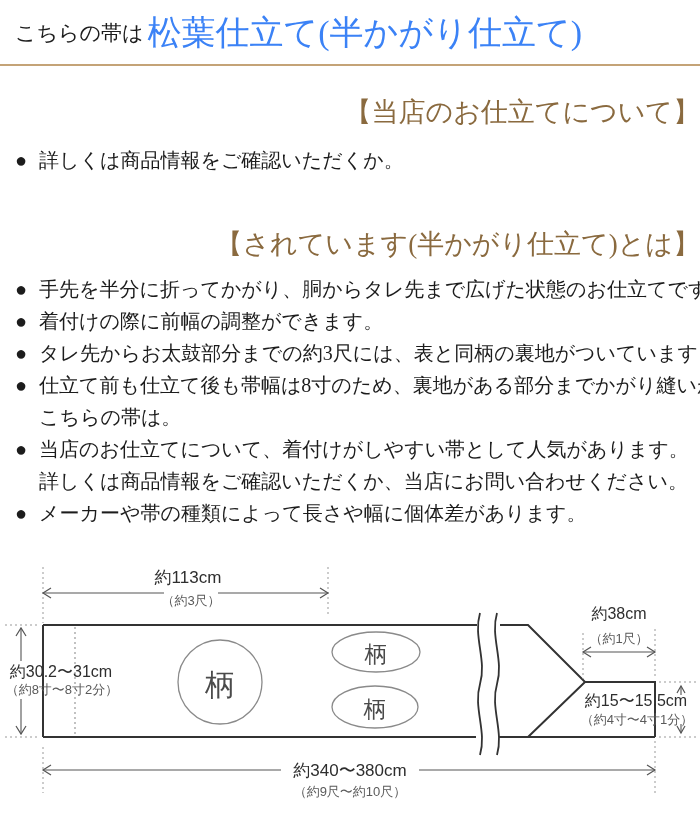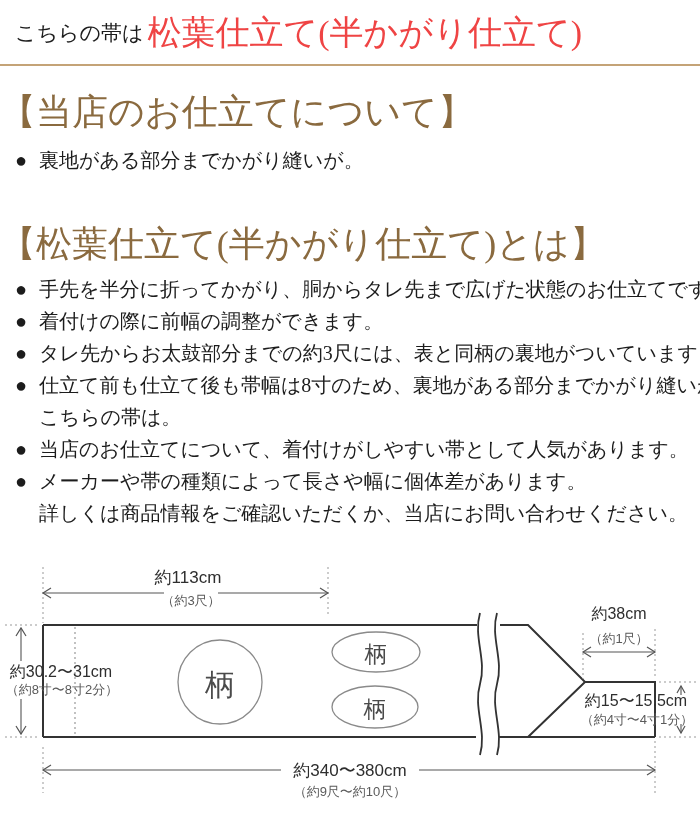--- a/index.html
+++ b/index.html
@@ -2,23 +2,23 @@
 <html><head>
 <meta charset="utf-8">
 <style>
   html,body{margin:0;padding:0;}
   body{
     width:700px;height:840px;background:#ffffff;overflow:hidden;
     font-family:"Liberation Serif","DejaVu Serif",serif;color:#1c1c1c;
   }
   .header{display:flex;align-items:center;white-space:nowrap;padding:10px 10px 0 15px;}
   .h-pre,.h-suf{font-size:21px;color:#1c1c1c;}
-  .h-main{font-size:34px;color:#ef4444;margin:0 4px;}
+  .h-main{font-size:34px;color:#3b82f6;margin:0 4px;}
   .divider{border-top:2px solid #c4a377;margin-top:8px;}
-  .section-heading{font-size:36px;line-height:34px;font-weight:normal;color:#8a6a3f;margin:0;padding-left:0;white-space:nowrap;}
+  .section-heading{font-size:27px;line-height:34px;font-weight:normal;color:#8a6a3f;margin:0;padding-left:0;white-space:nowrap;text-align:right;}
   #sec1{margin-top:29px;}
   #sec1 .lines{margin-top:15px;}
   #sec1 .row{line-height:33px;}
   #sec2{margin-top:50px;}
   #sec2 .lines{margin-top:12px;}
   #sec2 .row{line-height:32px;}
   .row{padding-left:15px;font-size:20px;white-space:nowrap;}
   .mk{display:inline-block;width:24px;}
   .diagram{display:block;margin-top:20px;}
   .dim-main{font:16px "Liberation Sans","DejaVu Sans",sans-serif;fill:#2e2e2e;}
@@ -35,35 +35,35 @@
   <div class="header">
     <span class="h-pre">こちらの帯は</span>
     <span class="h-main">松葉仕立て(半かがり仕立て)</span>
   </div>
 
   <div class="divider"></div>
 
   <div class="section" id="sec1">
     <h2 class="section-heading">【当店のお仕立てについて】</h2>
     <div class="lines">
-      <div class="row"><span class="mk">●</span><span>裏地がある部分までかがり縫いが。</span></div>
+      <div class="row"><span class="mk">●</span><span>詳しくは商品情報をご確認いただくか。</span></div>
     </div>
   </div>
 
   <div class="section" id="sec2">
-    <h2 class="section-heading">【松葉仕立て(半かがり仕立て)とは】</h2>
+    <h2 class="section-heading">【されています(半かがり仕立て)とは】</h2>
     <div class="lines">
       <div class="row"><span class="mk">●</span><span>手先を半分に折ってかがり、胴からタレ先まで広げた状態のお仕立てです。</span></div>
       <div class="row"><span class="mk">●</span><span>着付けの際に前幅の調整ができます。</span></div>
       <div class="row"><span class="mk">●</span><span>タレ先からお太鼓部分までの約3尺には、表と同柄の裏地がついています。</span></div>
       <div class="row"><span class="mk">●</span><span>仕立て前も仕立て後も帯幅は8寸のため、裏地がある部分までかがり縫いが</span></div>
       <div class="row"><span class="mk"></span><span>こちらの帯は。</span></div>
       <div class="row"><span class="mk">●</span><span>当店のお仕立てについて、着付けがしやすい帯として人気があります。</span></div>
+      <div class="row"><span class="mk"></span><span>詳しくは商品情報をご確認いただくか、当店にお問い合わせください。</span></div>
       <div class="row"><span class="mk">●</span><span>メーカーや帯の種類によって長さや幅に個体差があります。</span></div>
-      <div class="row"><span class="mk"></span><span>詳しくは商品情報をご確認いただくか、当店にお問い合わせください。</span></div>
     </div>
   </div>
 
   <svg class="diagram" width="700" height="260" viewBox="0 0 700 260">
 
     <path d="M43,76 H477 M500,76 H528 L585,133 H655 V188 M43,76 V188 M43,188 H476 M499,188 H655 M585,133 L528,188" fill="none" stroke="#333333" stroke-width="2"></path>
 
     <path d="M480,64 C473,88 487,111 480,135 C473,159 487,182 480,206" fill="none" stroke="#333333" stroke-width="1.8"></path>
     <path d="M497,64 C490,88 504,111 497,135 C490,159 504,182 497,206" fill="none" stroke="#333333" stroke-width="1.8"></path>
 

